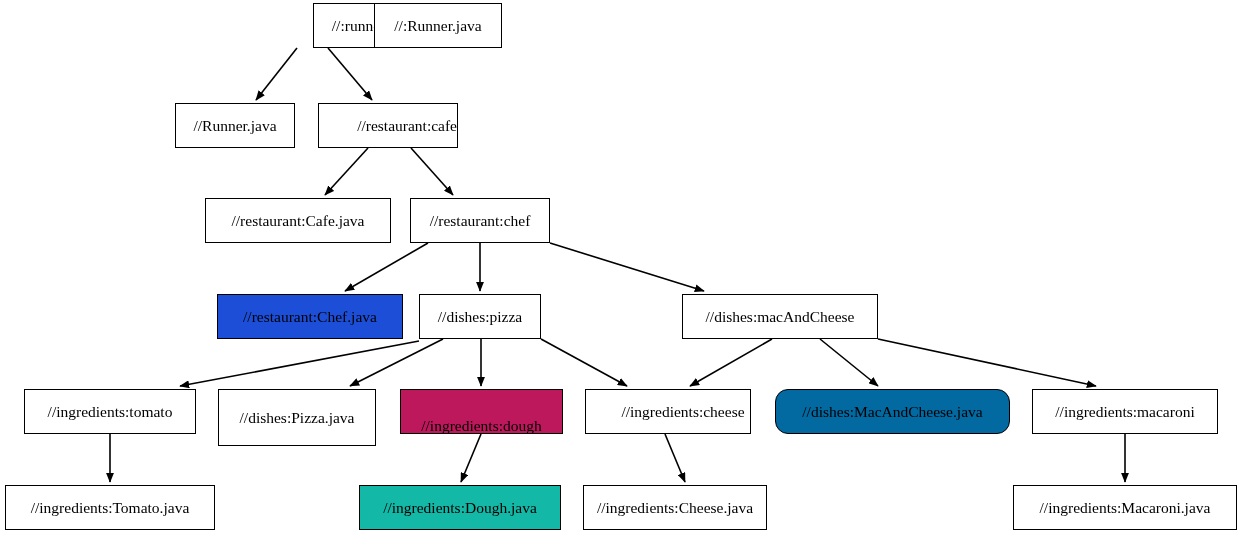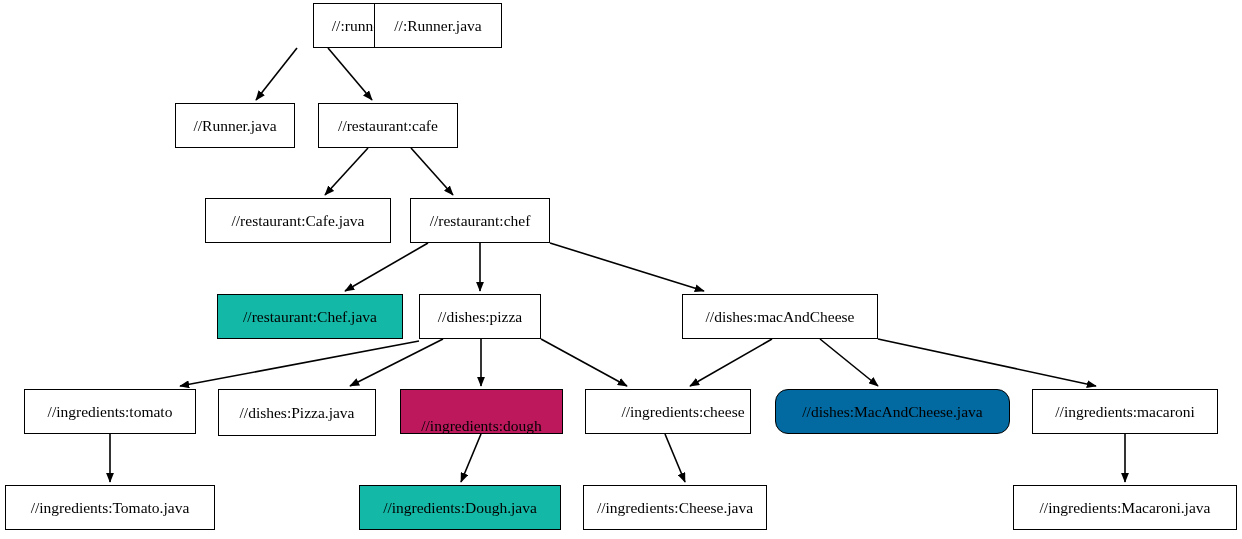--- a/index.html
+++ b/index.html
@@ -85,42 +85,42 @@
   <div id="node-layer">
       <div class="graph-node" style="left: 265px; top: 3px; width: 91px; height: 45px; border-color: rgb(0, 0, 0); background: rgb(255, 255, 255); margin-left: 48px;">
         <span class="node-label">//:runner</span>
       </div>
       <div class="graph-node" style="left: 374px; top: 3px; width: 128px; height: 45px; border-color: rgb(0, 0, 0); background: rgb(255, 255, 255);">
         <span class="node-label">//:Runner.java</span>
       </div>
       <div class="graph-node" style="left: 175px; top: 103px; width: 120px; height: 45px; border-color: rgb(0, 0, 0); background: rgb(255, 255, 255);">
         <span class="node-label">//Runner.java</span>
       </div>
-      <div class="graph-node" style="left: 318px; top: 103px; width: 140px; height: 45px; border-color: rgb(0, 0, 0); background: rgb(255, 255, 255);">
+      <div class="graph-node" style="left: 318px; top: 103px; width: 140px; height: 45px; border-color: rgb(0, 0, 0); background: rgb(255, 255, 255); justify-content: flex-end;">
         <span class="node-label">//restaurant:cafe</span>
       </div>
       <div class="graph-node" style="left: 205px; top: 198px; width: 186px; height: 45px; border-color: rgb(0, 0, 0); background: rgb(255, 255, 255);">
         <span class="node-label">//restaurant:Cafe.java</span>
       </div>
       <div class="graph-node" style="left: 410px; top: 198px; width: 140px; height: 45px; border-color: rgb(0, 0, 0); background: rgb(255, 255, 255);">
         <span class="node-label">//restaurant:chef</span>
       </div>
-      <div class="graph-node" style="left: 217px; top: 294px; width: 186px; height: 45px; border-color: rgb(0, 0, 0); background: #14b8a6; text-align: center;">
+      <div class="graph-node" style="left: 217px; top: 294px; width: 186px; height: 45px; border-color: rgb(0, 0, 0); background: #1d4ed8; text-align: center;">
         <span class="node-label">//restaurant:Chef.java</span>
       </div>
       <div class="graph-node" style="left: 419px; top: 294px; width: 122px; height: 45px; border-color: rgb(0, 0, 0); background: rgb(255, 255, 255); justify-content: center;">
         <span class="node-label">//dishes:pizza</span>
       </div>
       <div class="graph-node" style="left: 682px; top: 294px; width: 196px; height: 45px; border-color: rgb(0, 0, 0); background: rgb(255, 255, 255);">
         <span class="node-label">//dishes:macAndCheese</span>
       </div>
       <div class="graph-node" style="left: 24px; top: 389px; width: 172px; height: 45px; border-color: rgb(0, 0, 0); background: rgb(255, 255, 255);">
         <span class="node-label">//ingredients:tomato</span>
       </div>
-      <div class="graph-node" style="left: 218px; top: 389px; width: 158px; height: 47px; border-color: rgb(0, 0, 0); background: rgb(255, 255, 255);">
+      <div class="graph-node" style="left: 218px; top: 389px; width: 158px; height: 57px; border-color: rgb(0, 0, 0); background: rgb(255, 255, 255);">
         <span class="node-label">//dishes:Pizza.java</span>
       </div>
       <div class="graph-node" style="left: 400px; top: 389px; width: 163px; height: 45px; border-color: rgb(0, 0, 0); background: #be185d; align-items: flex-end;">
         <span class="node-label">//ingredients:dough</span>
       </div>
       <div class="graph-node" style="left: 585px; top: 389px; width: 166px; height: 45px; border-color: rgb(0, 0, 0); background: rgb(255, 255, 255); padding-left: 30px;">
         <span class="node-label">//ingredients:cheese</span>
       </div>
       <div class="graph-node" style="left: 775px; top: 389px; width: 235px; height: 45px; border-color: rgb(0, 0, 0); background: #0369a1; border-radius: 13px;">
         <span class="node-label">//dishes:MacAndCheese.java</span>

